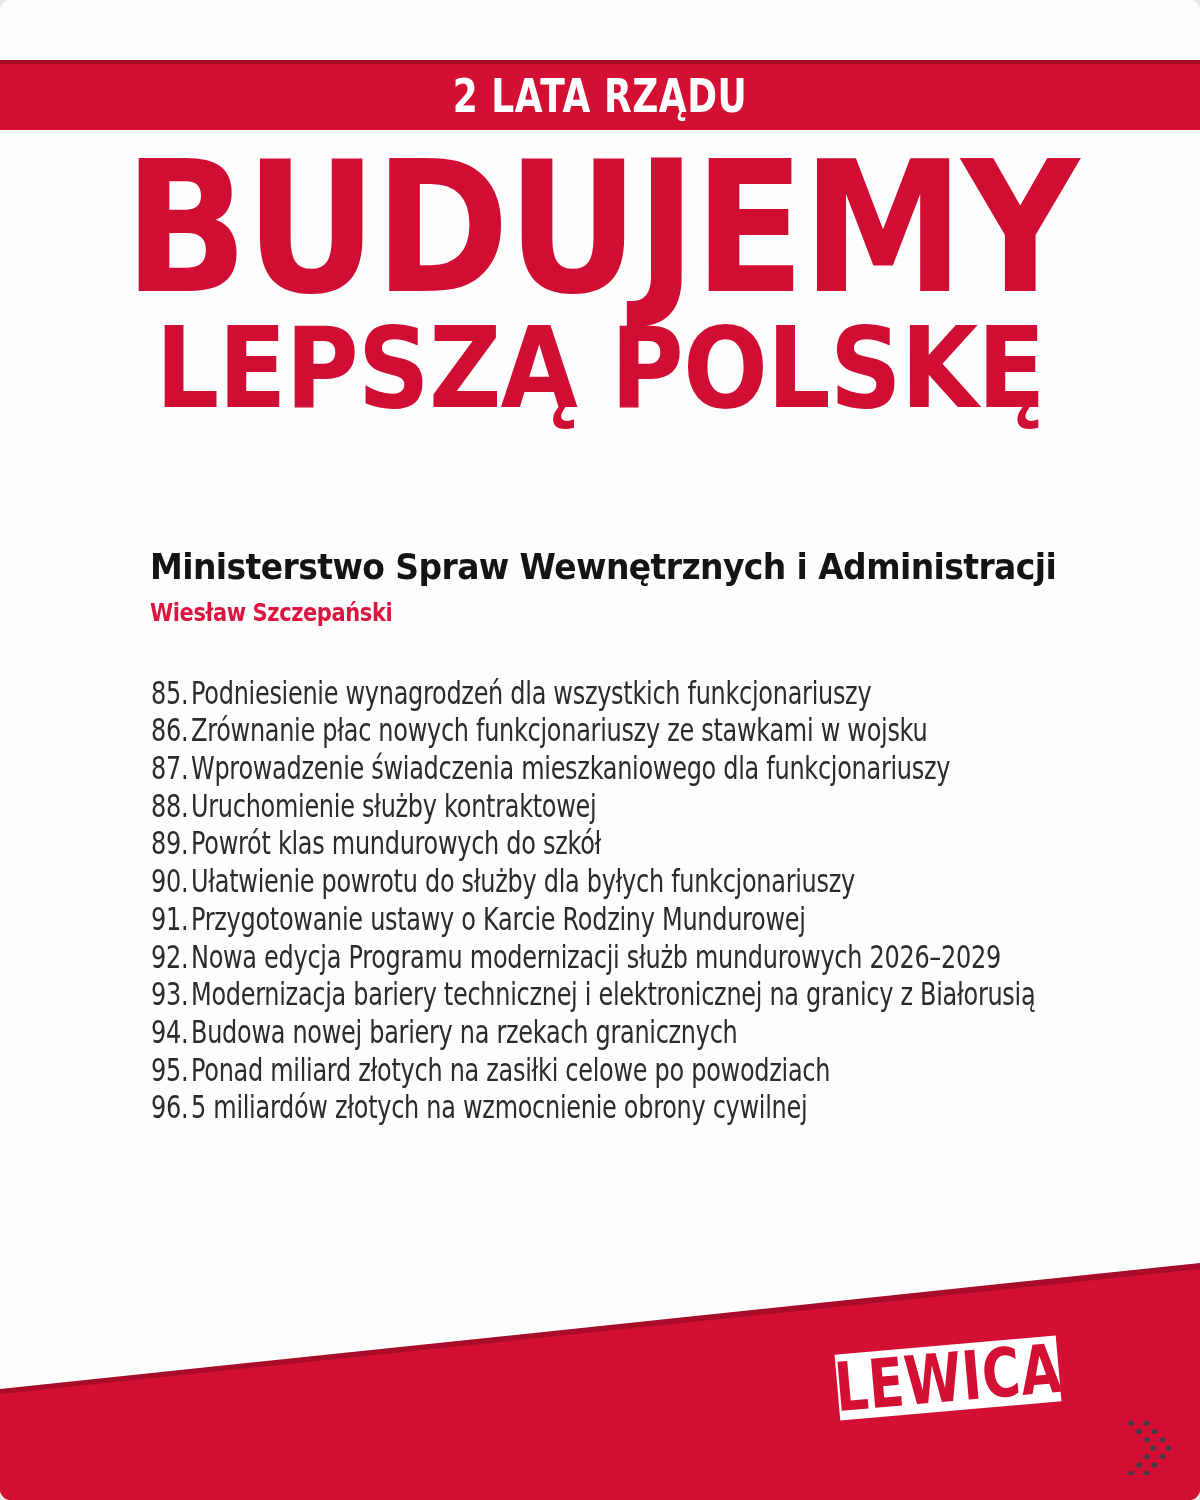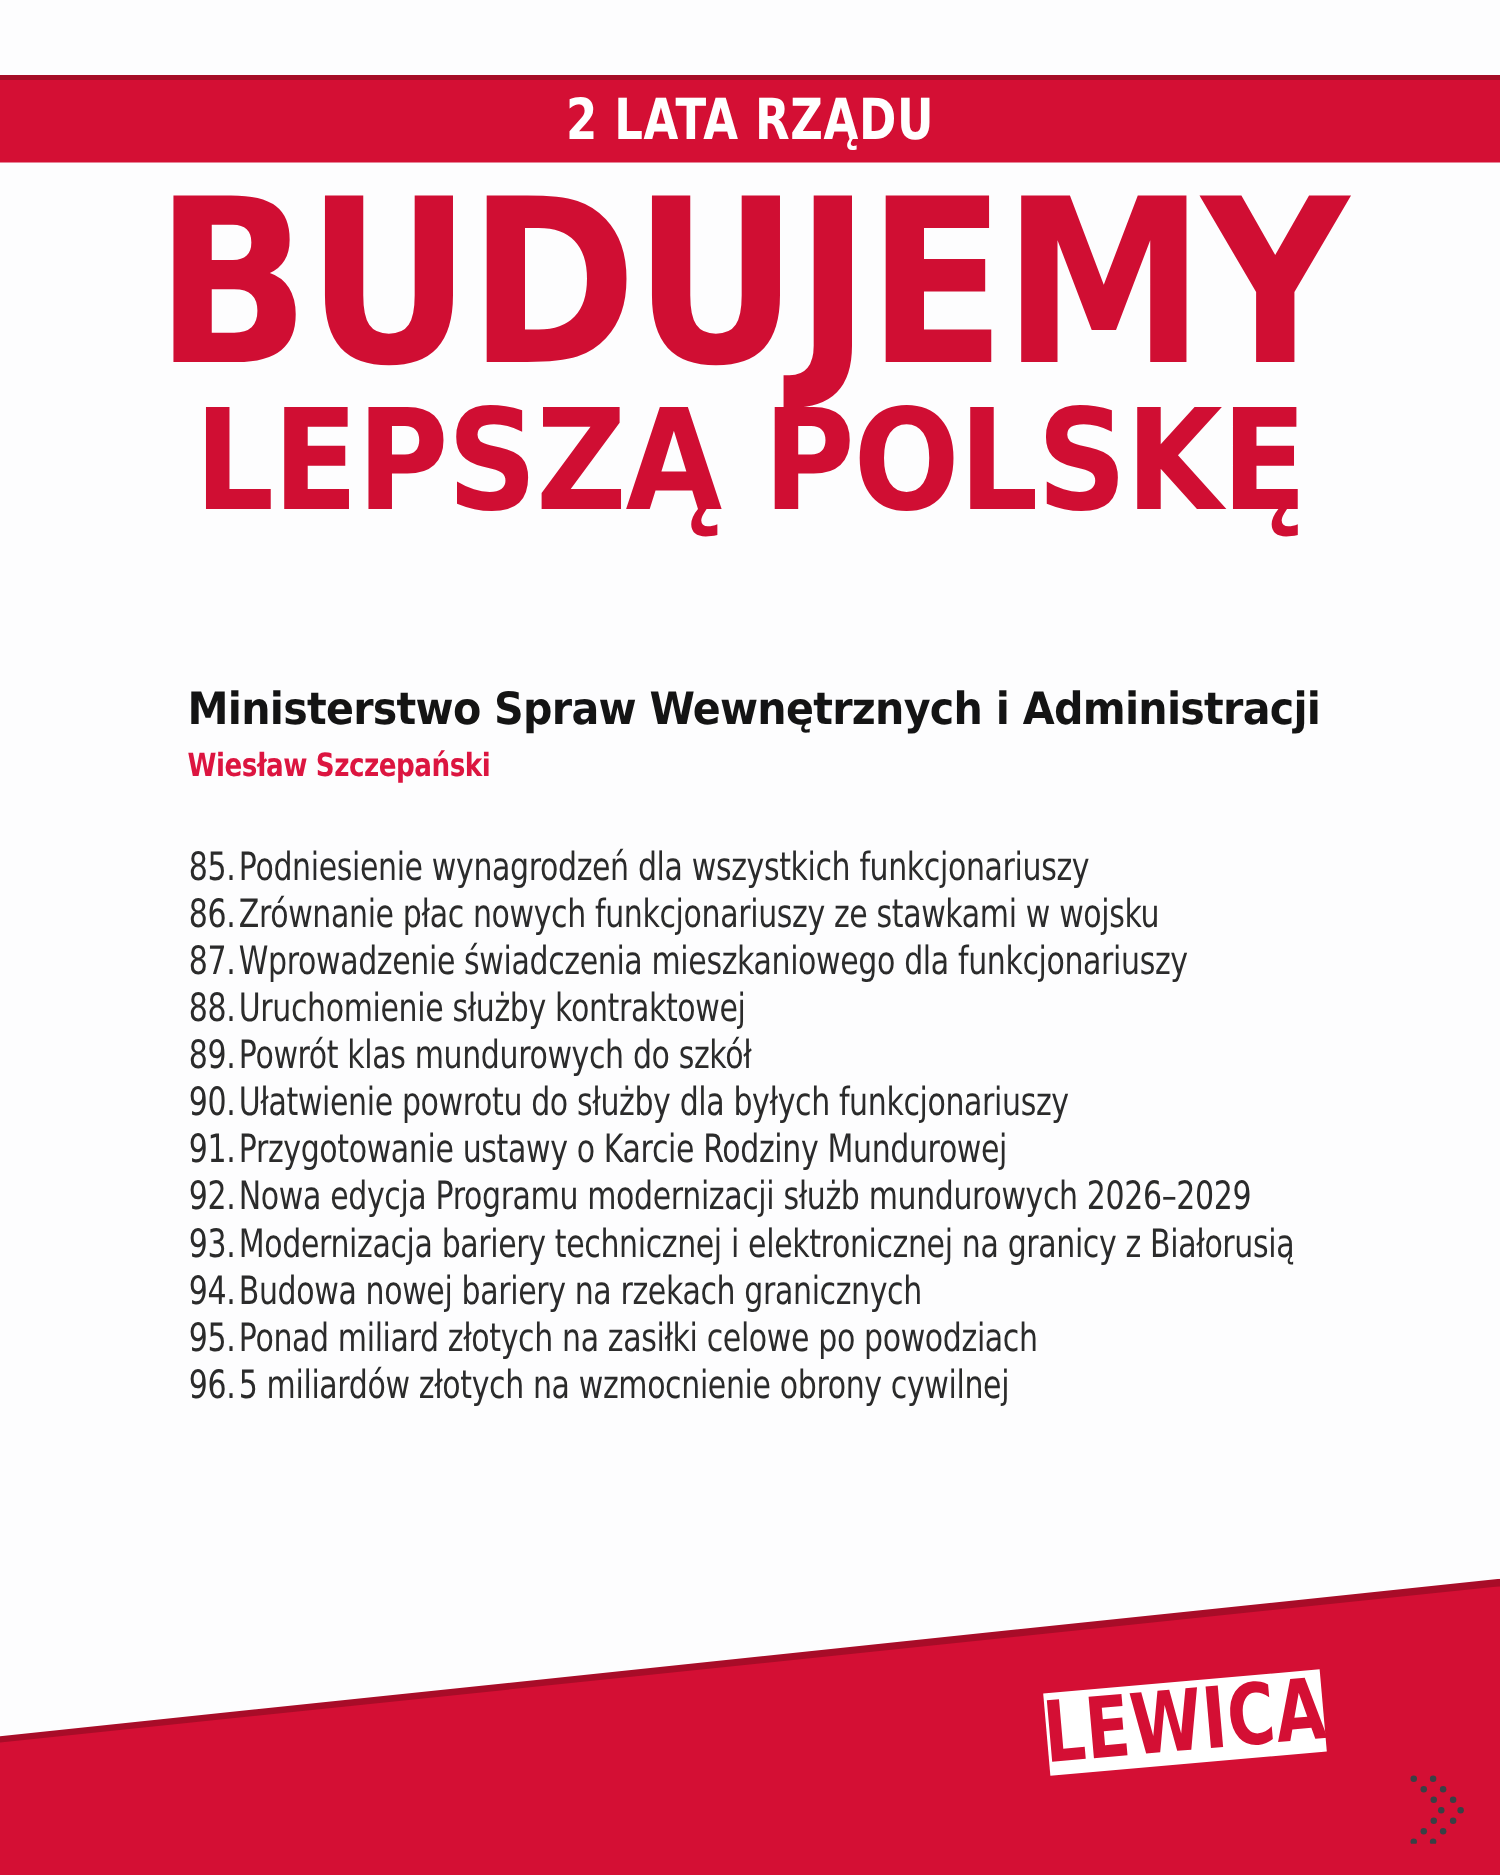--- a/index.html
+++ b/index.html
@@ -1,20 +1,20 @@
 <!DOCTYPE html>
 <html><head>
 <meta charset="utf-8">
 <style>
   * { margin:0; padding:0; box-sizing:border-box; }
   html,body { background:#e8e8e8; }
   body { font-family:"DejaVu Sans", sans-serif; }
   .canvas {
     position:relative; width:1200px; height:1500px;
-    margin:0 auto; background:#FDFDFE; overflow:hidden;
+    margin:0 auto; background:#FDFDFE; overflow:hidden;border-radius:11px;
   }
 
   
   .topbar {
     position:absolute; left:0; top:60px; width:1200px; height:70px;
     background:#D40F34; border-top:4px solid #A60D27;
     display:flex; align-items:center; justify-content:center;
   }
   .topbar .label {
     display:inline-block; color:#FFFFFF; font-weight:bold;

